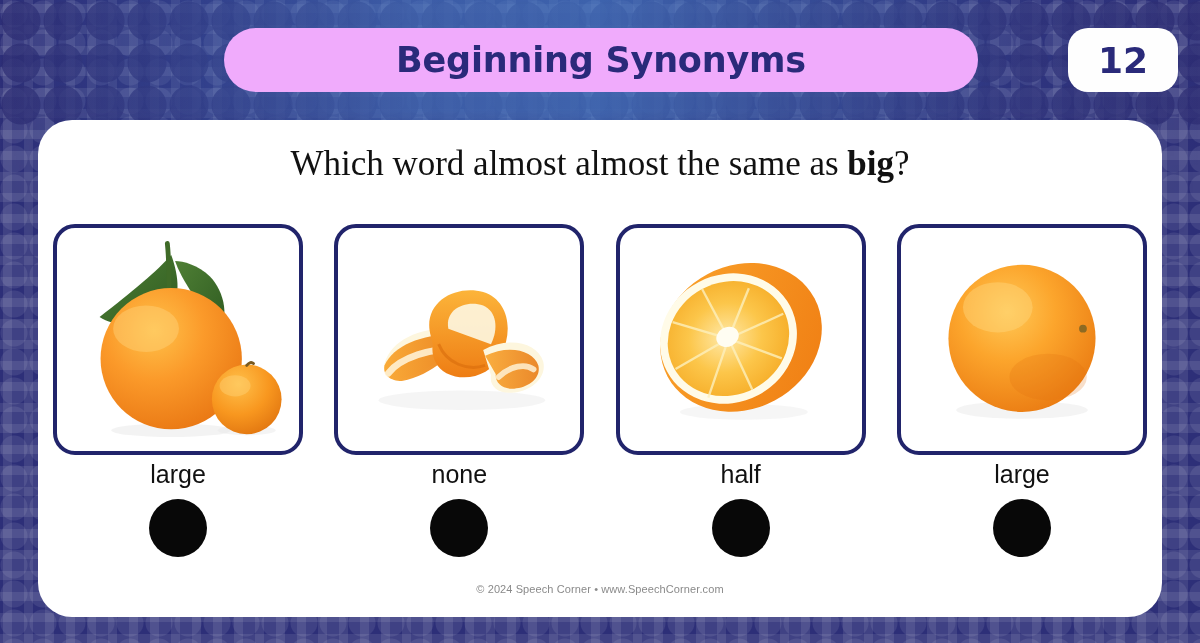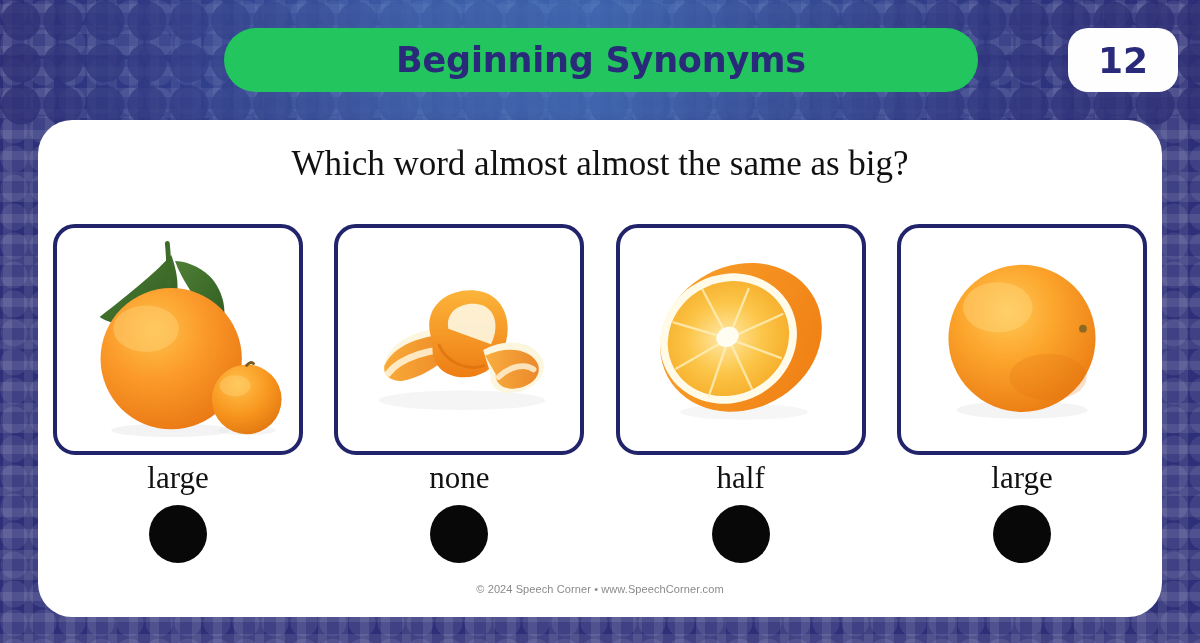--- a/index.html
+++ b/index.html
@@ -41,21 +41,21 @@
   }
   #bg .bigdots{
     position:absolute;left:0;right:0;top:0;height:125px;
     background-image:radial-gradient(circle at 21px 21px, rgba(45,45,115,.72) 19px, transparent 20px);
     background-size:42px 42px;
   }
 
   
   .title-bar{
     position:absolute;left:224px;top:28px;width:754px;height:64px;
-    background:#22c55e;border-radius:32px;
+    background:#f0abfc;border-radius:32px;
     display:flex;align-items:center;justify-content:center;
   }
   .title-text{
     font-family:"DejaVu Sans",sans-serif;
     font-weight:bold;font-size:35px;color:#2a2a7a;
     letter-spacing:-.2px;
   }
   .num-badge{
     position:absolute;left:1068px;top:28px;width:110px;height:64px;
     background:#fefefe;border-radius:20px;
@@ -69,37 +69,37 @@
   
   .panel{
     position:absolute;left:38px;top:120px;width:1124px;height:497px;
     background:#fff;border-radius:34px;
   }
   .question{
     position:absolute;left:0;right:0;top:24px;
     text-align:center;font-size:35px;color:#111;
     font-family:"Liberation Serif",serif;
   }
-  .question b{font-weight:normal;margin-top:31px;}
+  .question b{font-weight:bold;margin-top:31px;}
 
   
   .choices{
     position:absolute;left:14px;top:104px;width:1096px;
     display:flex;justify-content:space-between;
   }
   .choice{width:252px;display:flex;flex-direction:column;align-items:center;}
   .card{
     width:250px;height:231px;box-sizing:border-box;
     border:4px solid #21246b;border-radius:22px;
     background:#fff;overflow:hidden;position:relative;
   }
   .art{position:absolute;inset:0;}
   .label{
-    margin-top:7px;font-size:31px;color:#111;
-    font-family:Liberation Serif, serif;line-height:1;
+    margin-top:7px;font-size:25px;color:#111;
+    font-family:Liberation Sans, sans-serif;line-height:1;
   }
   .dot{
     margin-top:12px;width:58px;height:58px;border-radius:50%;
     background:#080808;
   }
 
   
   .footer{
     position:absolute;left:0;right:0;bottom:22px;text-align:center;
     font-family:"Liberation Sans",sans-serif;

